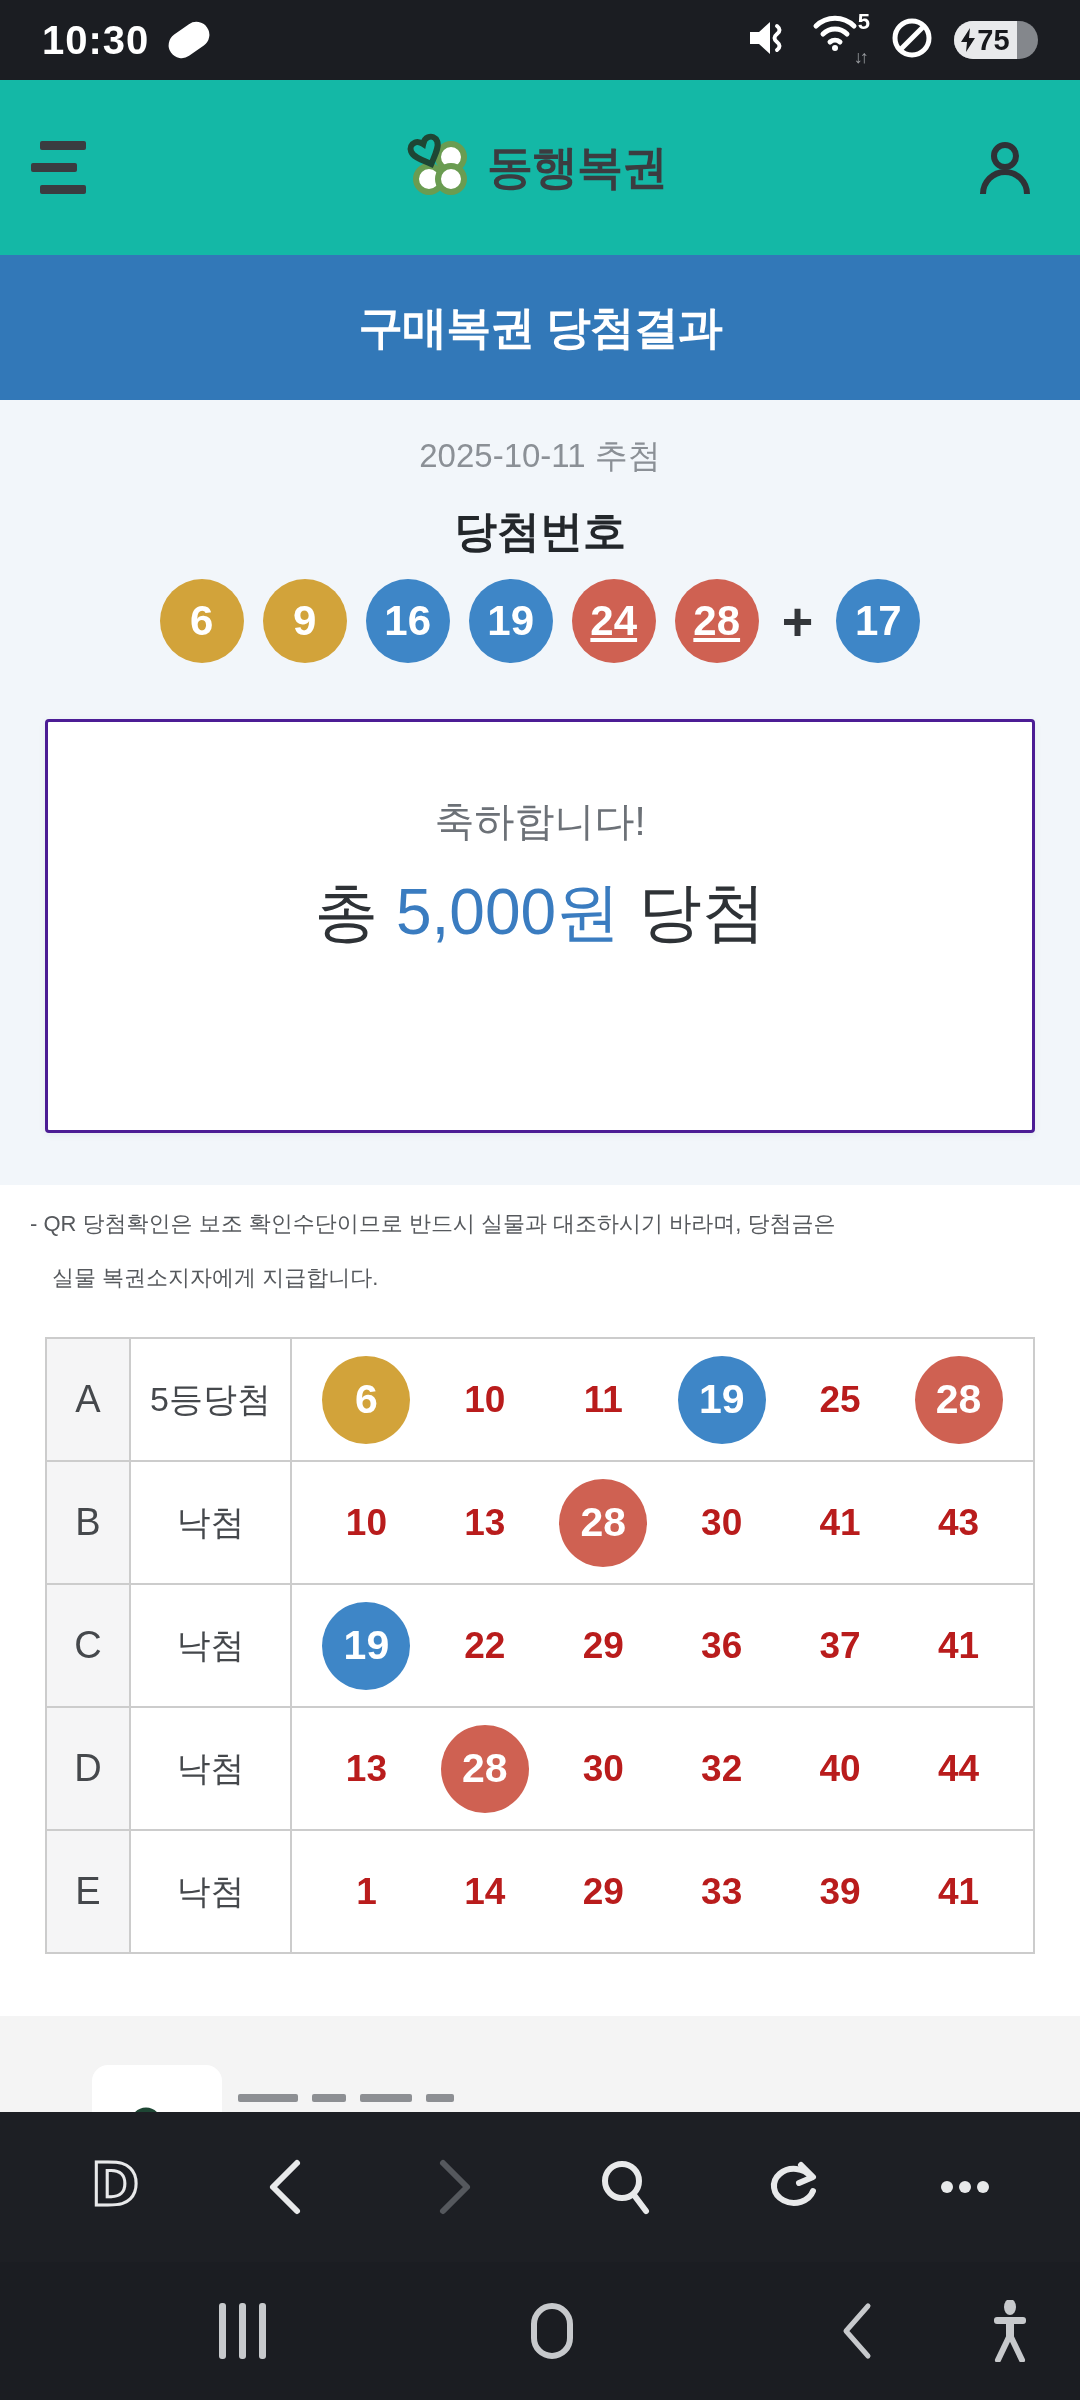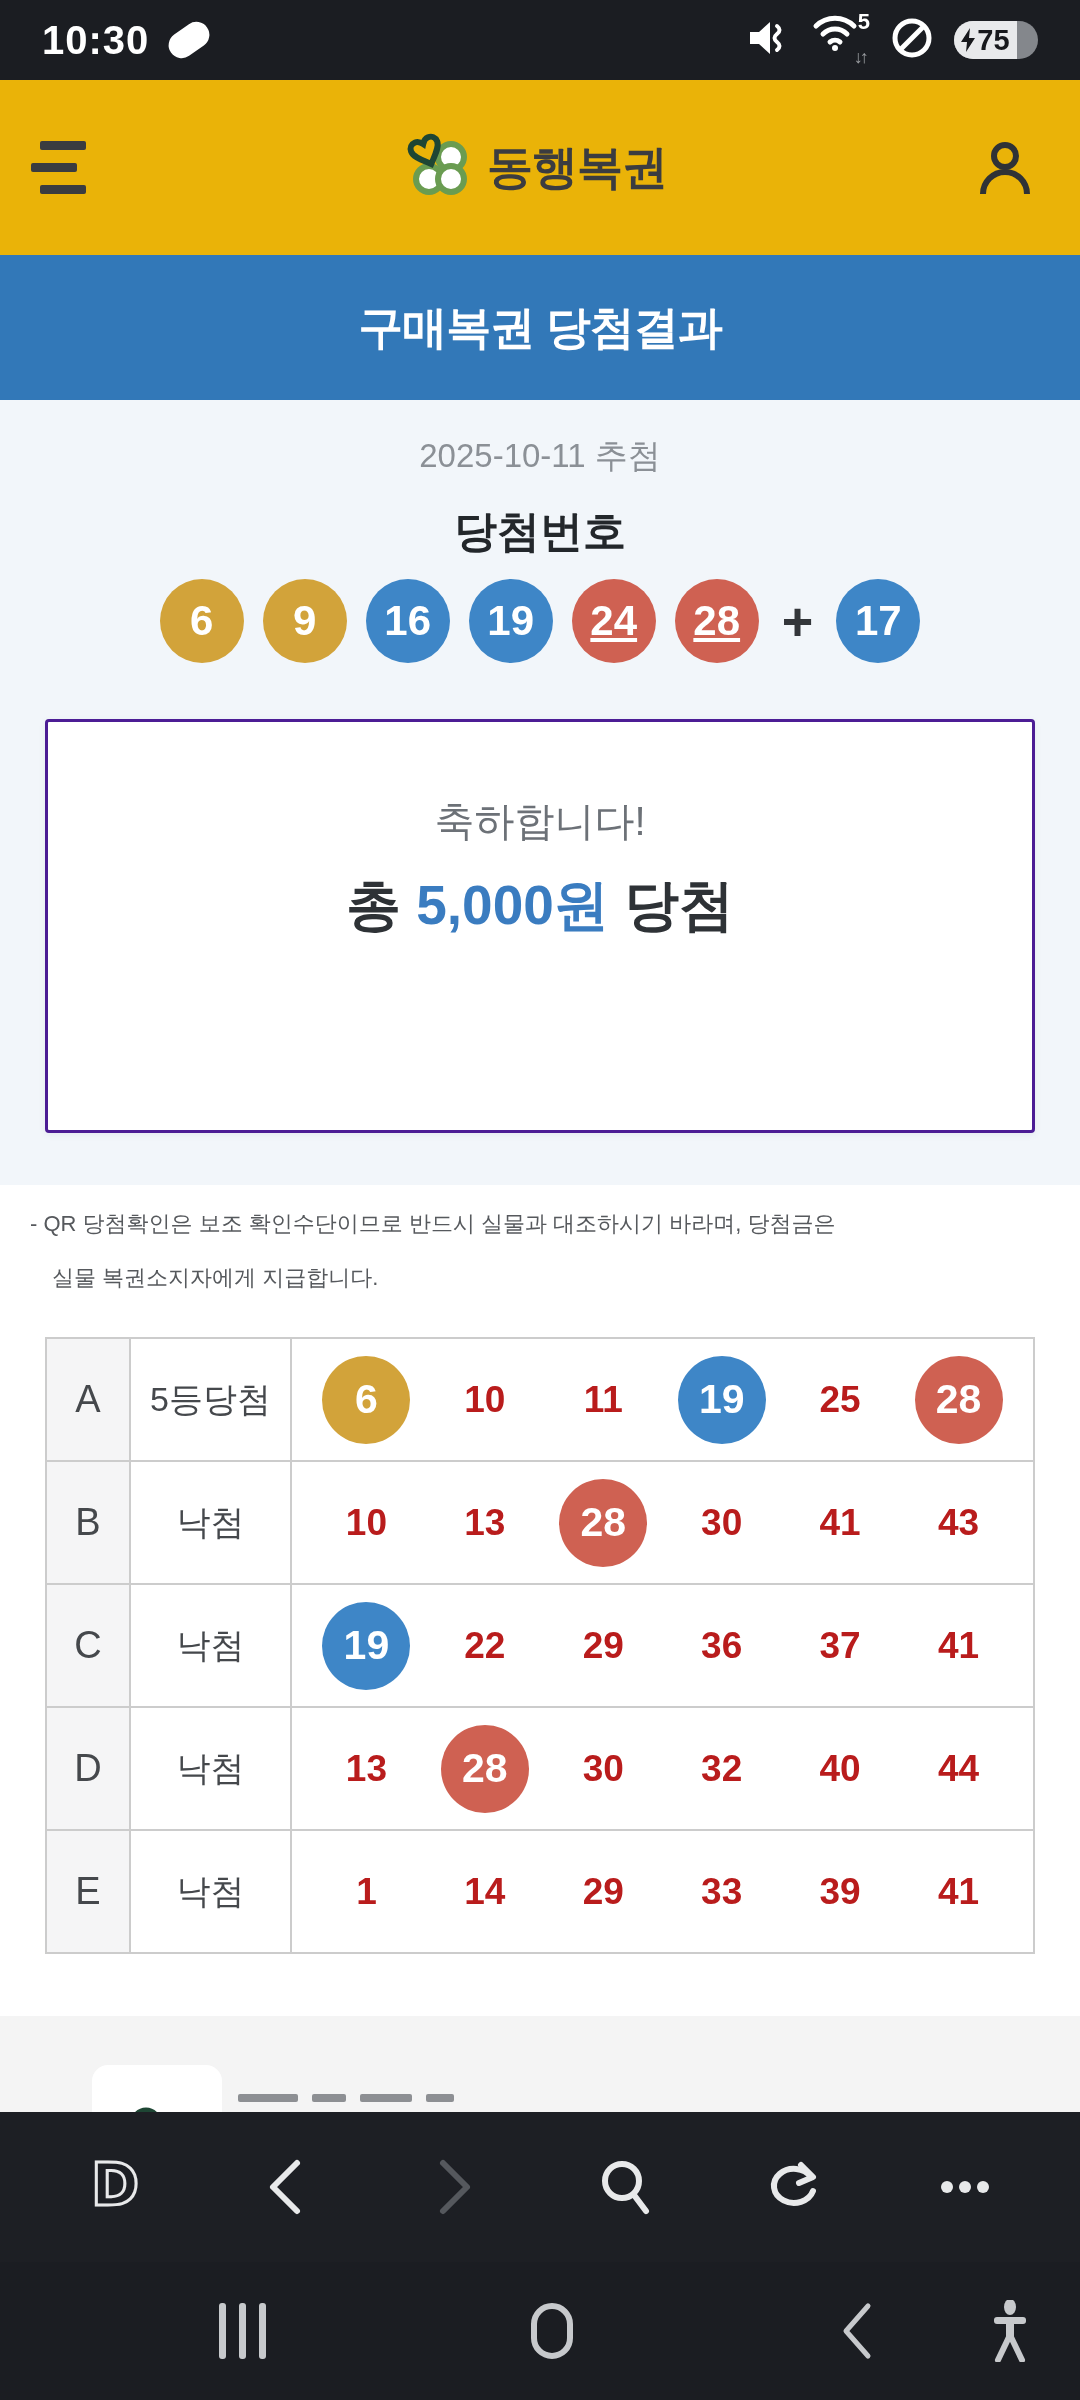--- a/index.html
+++ b/index.html
@@ -15,21 +15,21 @@
   .sb-right{display:flex;align-items:center;gap:20px;}
   .wifi-wrap{position:relative;display:flex;}
   .wifi-num{color:#fff;font-size:22px;font-weight:bold;line-height:20px;}
   .wifi-arrows{color:#9a9da1;font-size:18px;letter-spacing:-3px;margin-top:14px;margin-left:-4px;}
   .battery{position:relative;width:84px;height:38px;border-radius:19px;background:#84878c;overflow:hidden;}
   .battery-fill{position:absolute;left:0;top:0;bottom:0;width:75%;background:#e8e9eb;
                 display:flex;align-items:center;justify-content:center;gap:2px;}
   .battery-num{color:#17181c;font-size:29px;font-weight:bold;}
 
   
-  .app-header{height:175px;background:#eab308;display:flex;align-items:center;
+  .app-header{height:175px;background:#14b8a6;display:flex;align-items:center;
               justify-content:space-between;padding:0 40px;box-sizing:border-box;}
   .hamburger{width:62px;height:62px;display:flex;flex-direction:column;justify-content:center;gap:13px;cursor:pointer;}
   .hamburger .bar{height:9px;width:46px;background:#3a3c40;border-radius:2px;}
   .hamburger .bar.b2{margin-left:-9px;}
   .brand{display:flex;align-items:center;gap:12px;}
   .brand-text{font-size:46px;font-weight:bold;color:#3b3c40;letter-spacing:-1px;}
   .profile-btn{width:70px;height:70px;display:flex;align-items:center;justify-content:center;cursor:pointer;}
 
   
   .banner{height:145px;background:var(--banner-blue);display:flex;align-items:center;justify-content:center;}
@@ -41,21 +41,21 @@
   .numbers-heading{margin:24px 0 0;font-size:43px;font-weight:bold;color:#23272b;}
   .balls-row{margin-top:18px;height:84px;display:flex;align-items:center;justify-content:center;gap:19px;}
   .ball{width:84px;height:84px;border-radius:50%;display:flex;align-items:center;justify-content:center;
         color:#fff;font-size:42px;font-weight:bold;flex:0 0 auto;}
   .ball.gold{background:var(--gold);} .ball.blue{background:var(--blue);} .ball.red{background:var(--red);text-decoration:underline;}
   .plus-sign{font-size:54px;font-weight:bold;color:#33363a;margin:0 4px;}
 
   .congrats-card{margin:56px auto 0;width:990px;height:414px;background:#fff;border:3px solid #4c1d95;
                  border-radius:4px;box-sizing:border-box;box-shadow:0 2px 6px rgba(120,140,160,.10);}
   .congrats-line{margin:72px 0 0;font-size:40px;color:#6c7177;}
-  .prize-line{margin:20px 0 0;font-size:55px;font-weight:bold;color:#2e3236;}
+  .prize-line{margin:20px 0 0;font-size:64px;font-weight:normal;color:#2e3236;}
   .prize-line .amount{color:var(--link-blue);}
   .donation{margin:50px 0 0;font-size:36px;line-height:61px;color:#6c7177;}
   .donation .blue{color:var(--link-blue);}
 
   
   .notice-table-section{height:831px;background:#fff;box-sizing:border-box;}
   .notice{margin:0;padding:12px 30px 0 30px;font-size:22px;line-height:54px;color:#56595d;}
   .notice .l2{display:inline-block;padding-left:22px;}
   table.result-table{margin:32px auto 0;width:990px;border-collapse:collapse;table-layout:fixed;}
   table.result-table td{border:2px solid #cccccc;height:119px;text-align:center;vertical-align:middle;}

